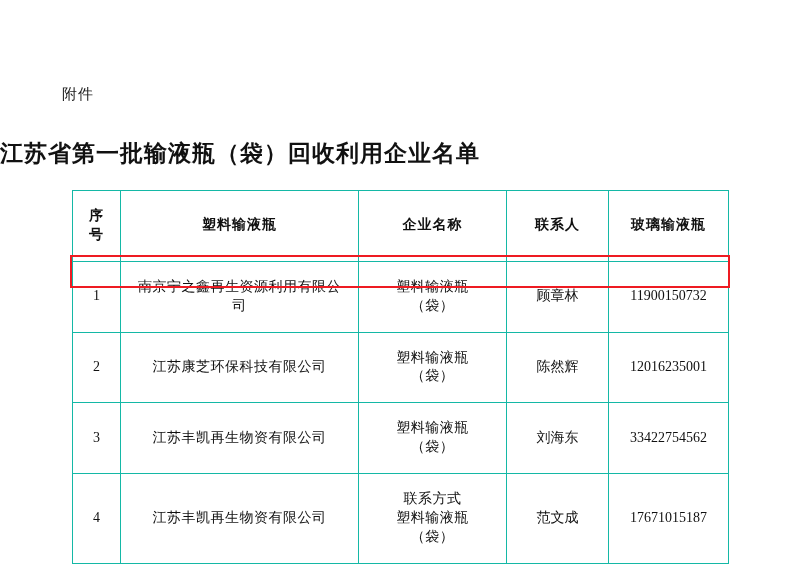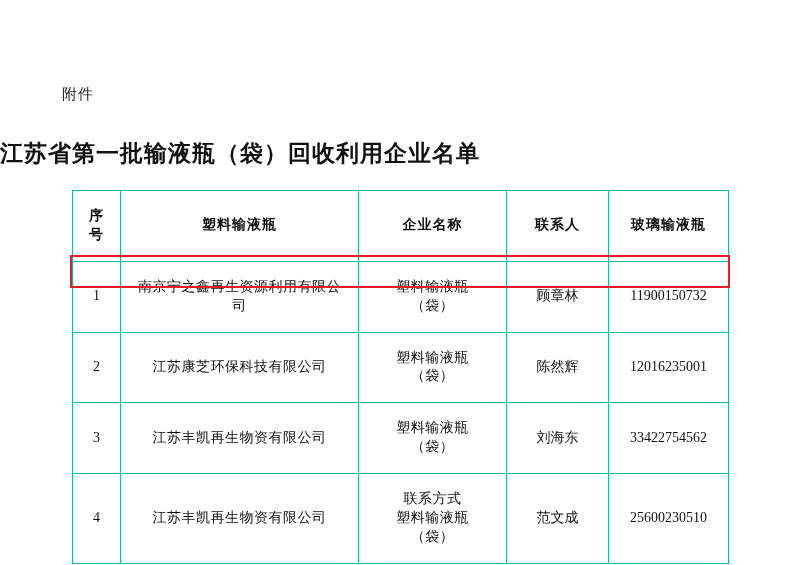--- a/index.html
+++ b/index.html
@@ -146,21 +146,21 @@
           <td>33422754562</td>
         </tr>
         <tr class="tall">
           <td>4</td>
           <td class="cell-name">江苏丰凯再生物资有限公司</td>
           <td class="cell-type two-line">
             <span>联系方式</span>
             <span>塑料输液瓶（袋）</span>
           </td>
           <td>范文成</td>
-          <td>25600230510</td>
+          <td>17671015187</td>
         </tr>
       </tbody>
     </table>
   </div>
 
   <div class="highlight-box" style="border-color: rgb(238, 27, 34);"></div>
 
 </div>
 
 </body></html>

